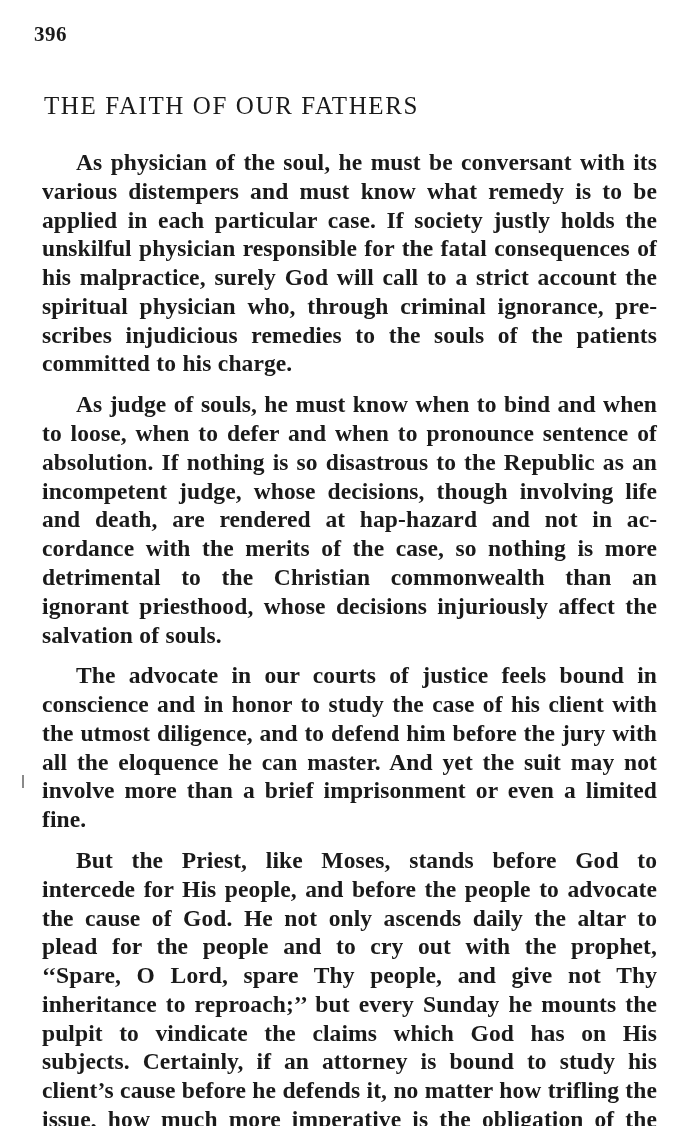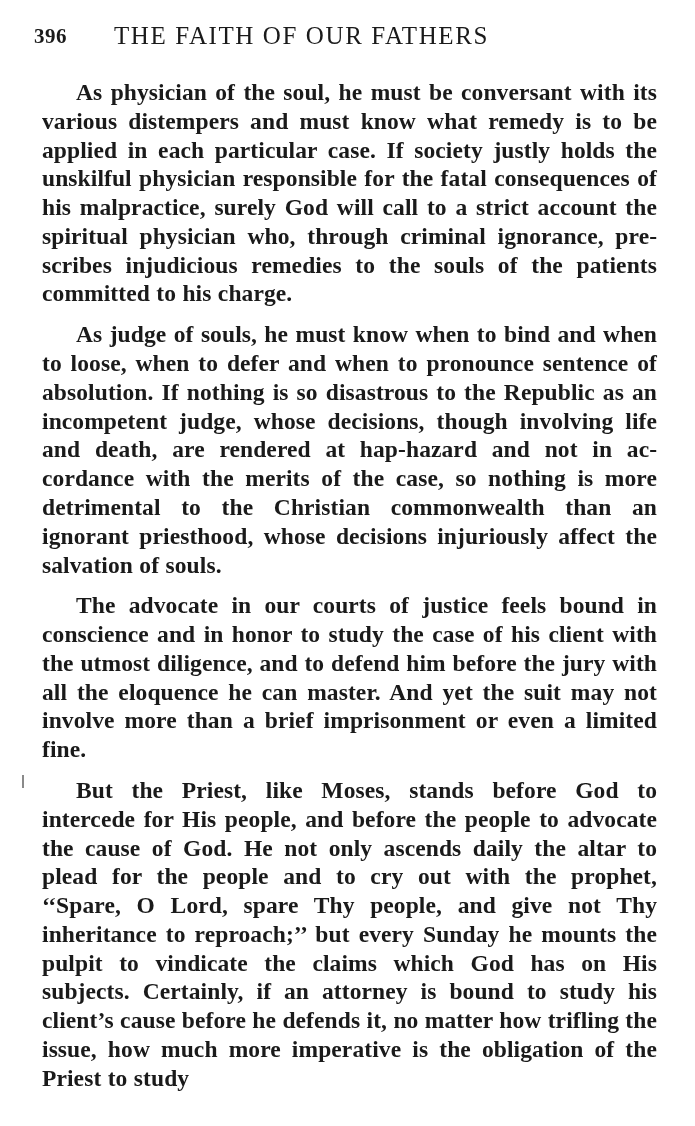--- a/index.html
+++ b/index.html
@@ -17,24 +17,25 @@
   }
   .page {
     width: 695px;
     height: 1126px;
     position: relative;
     box-sizing: border-box;
     padding: 0;
   }
   .running-head {
     display: flex;
-    align-items: center;
+    align-items: flex-start;
     padding: 22px 28px 0 34px;
     font-weight: bold;
     letter-spacing: 0.5px;
+    flex-direction: column;
   }
   .folio {
     font-size: 21px;
     font-weight: bold;
     width: 70px;
     flex: 0 0 70px;
   }
   .head-title {
     font-size: 25px;
     font-weight: normal;

